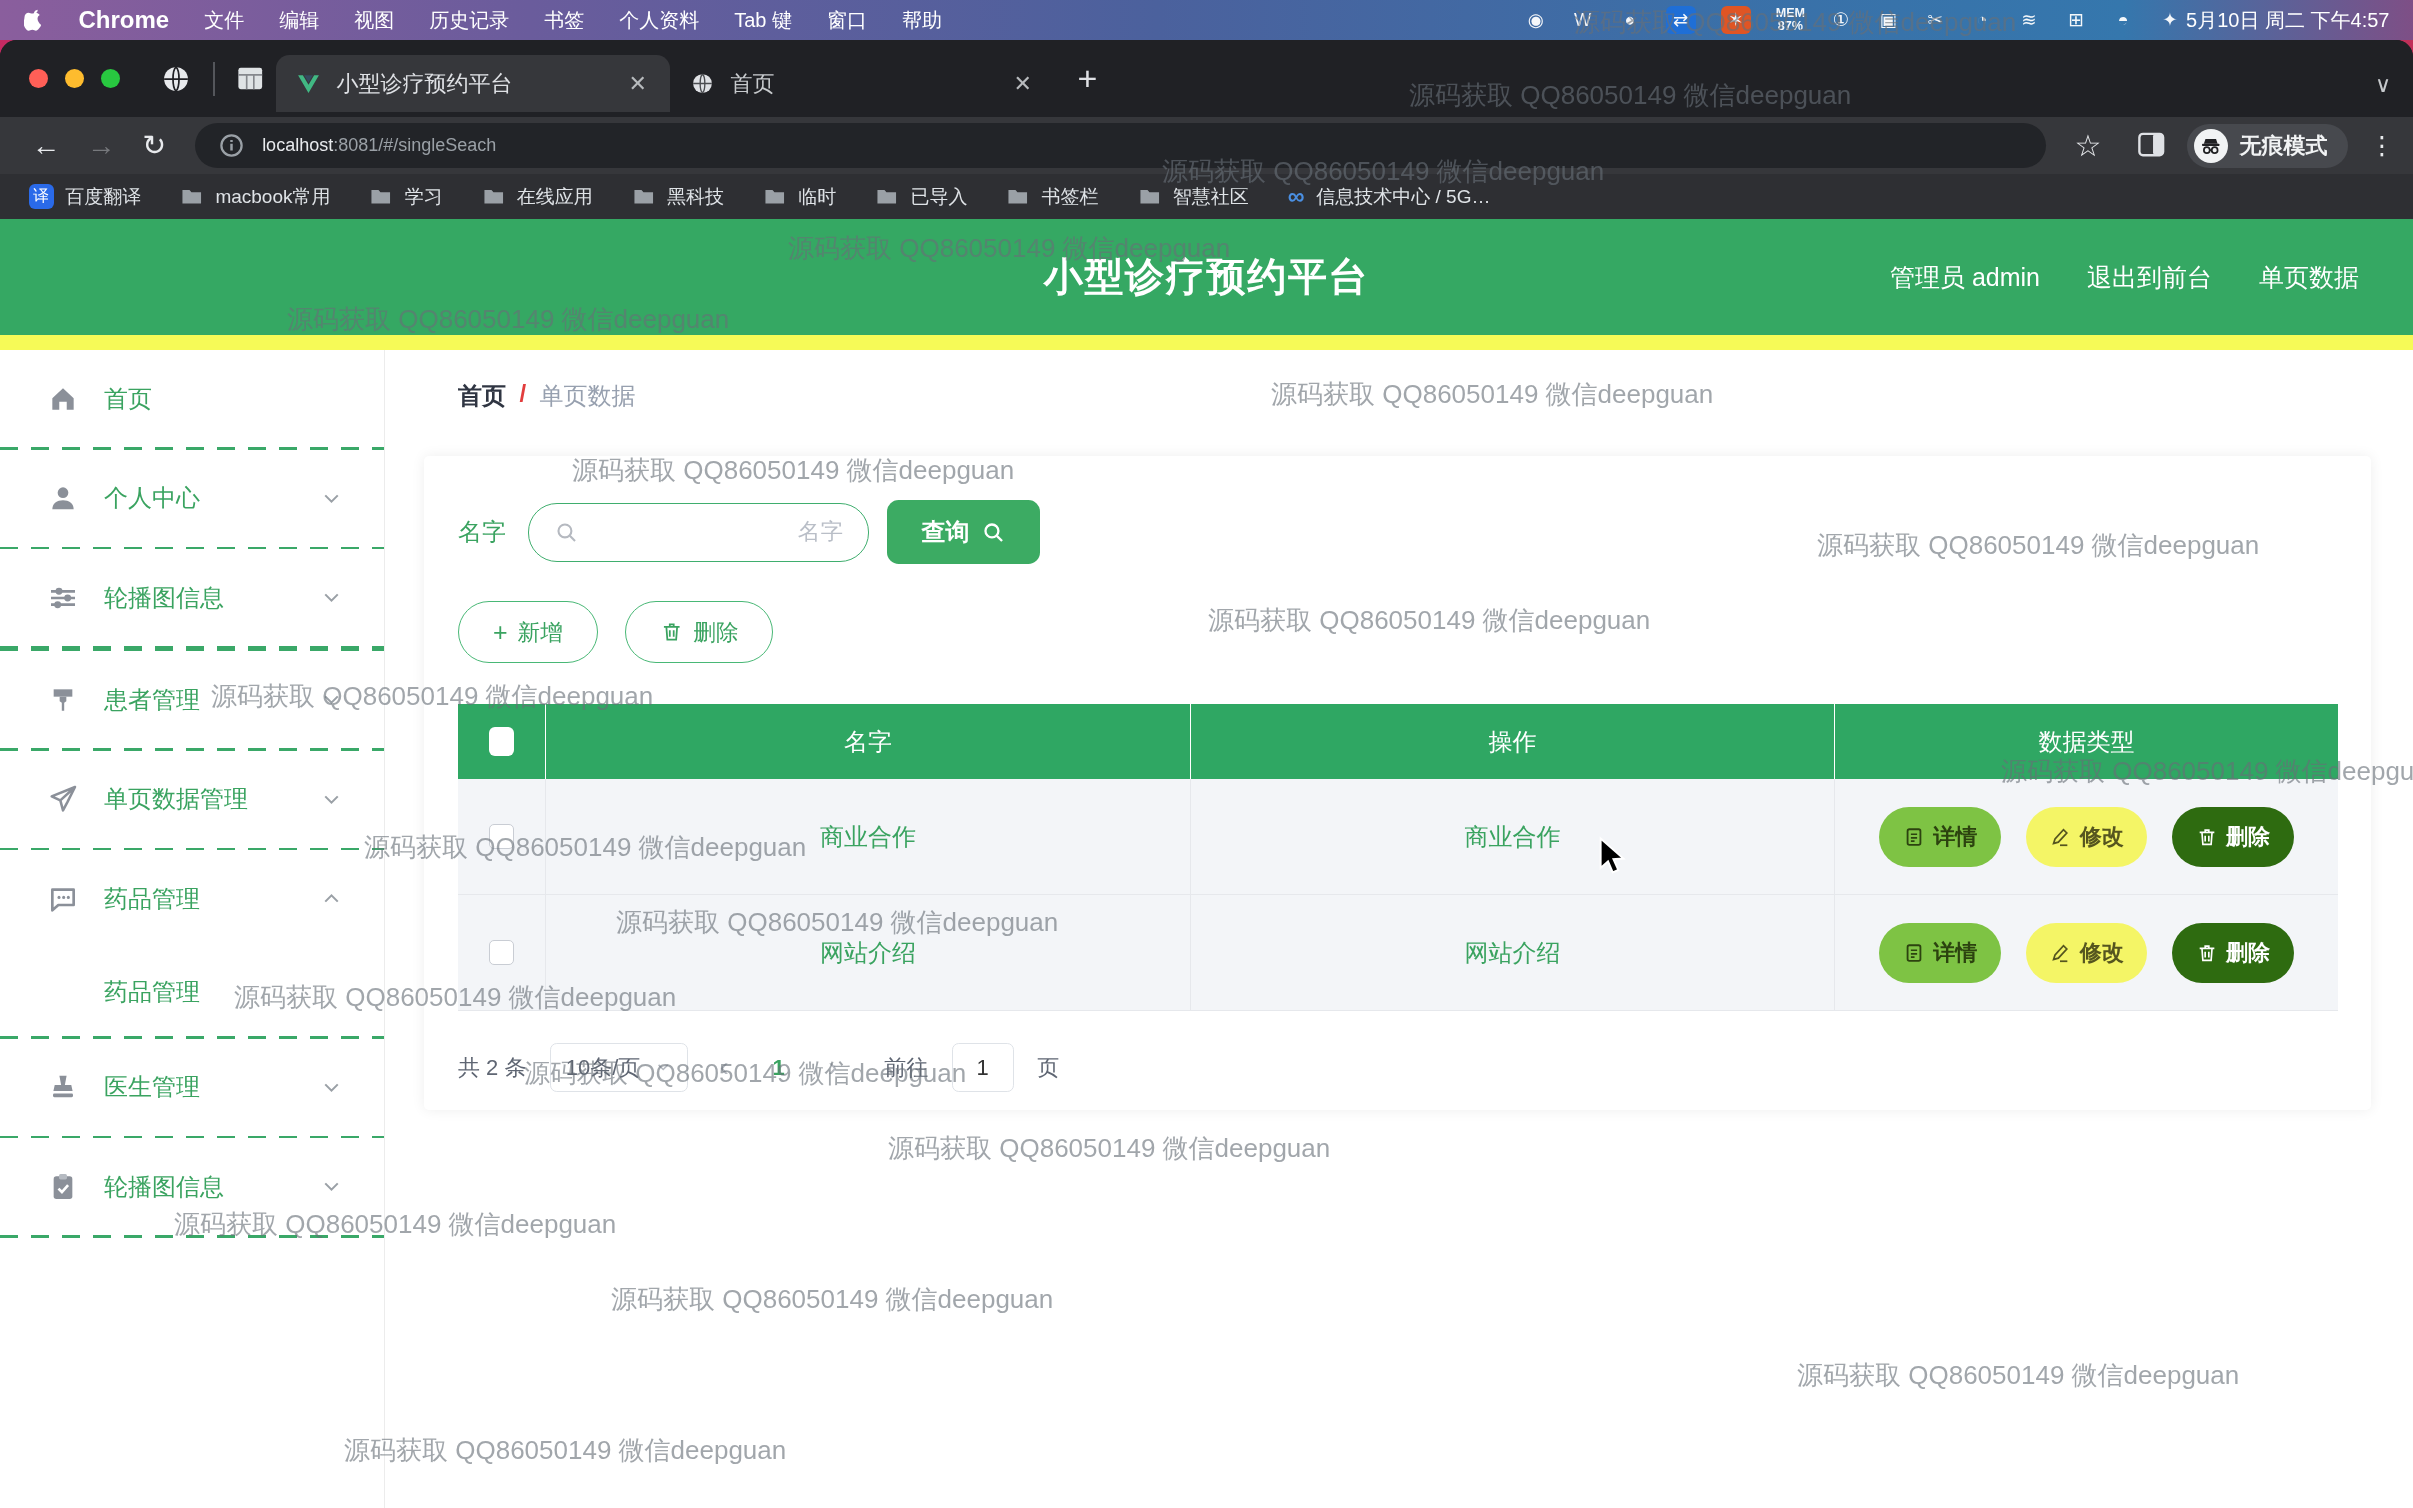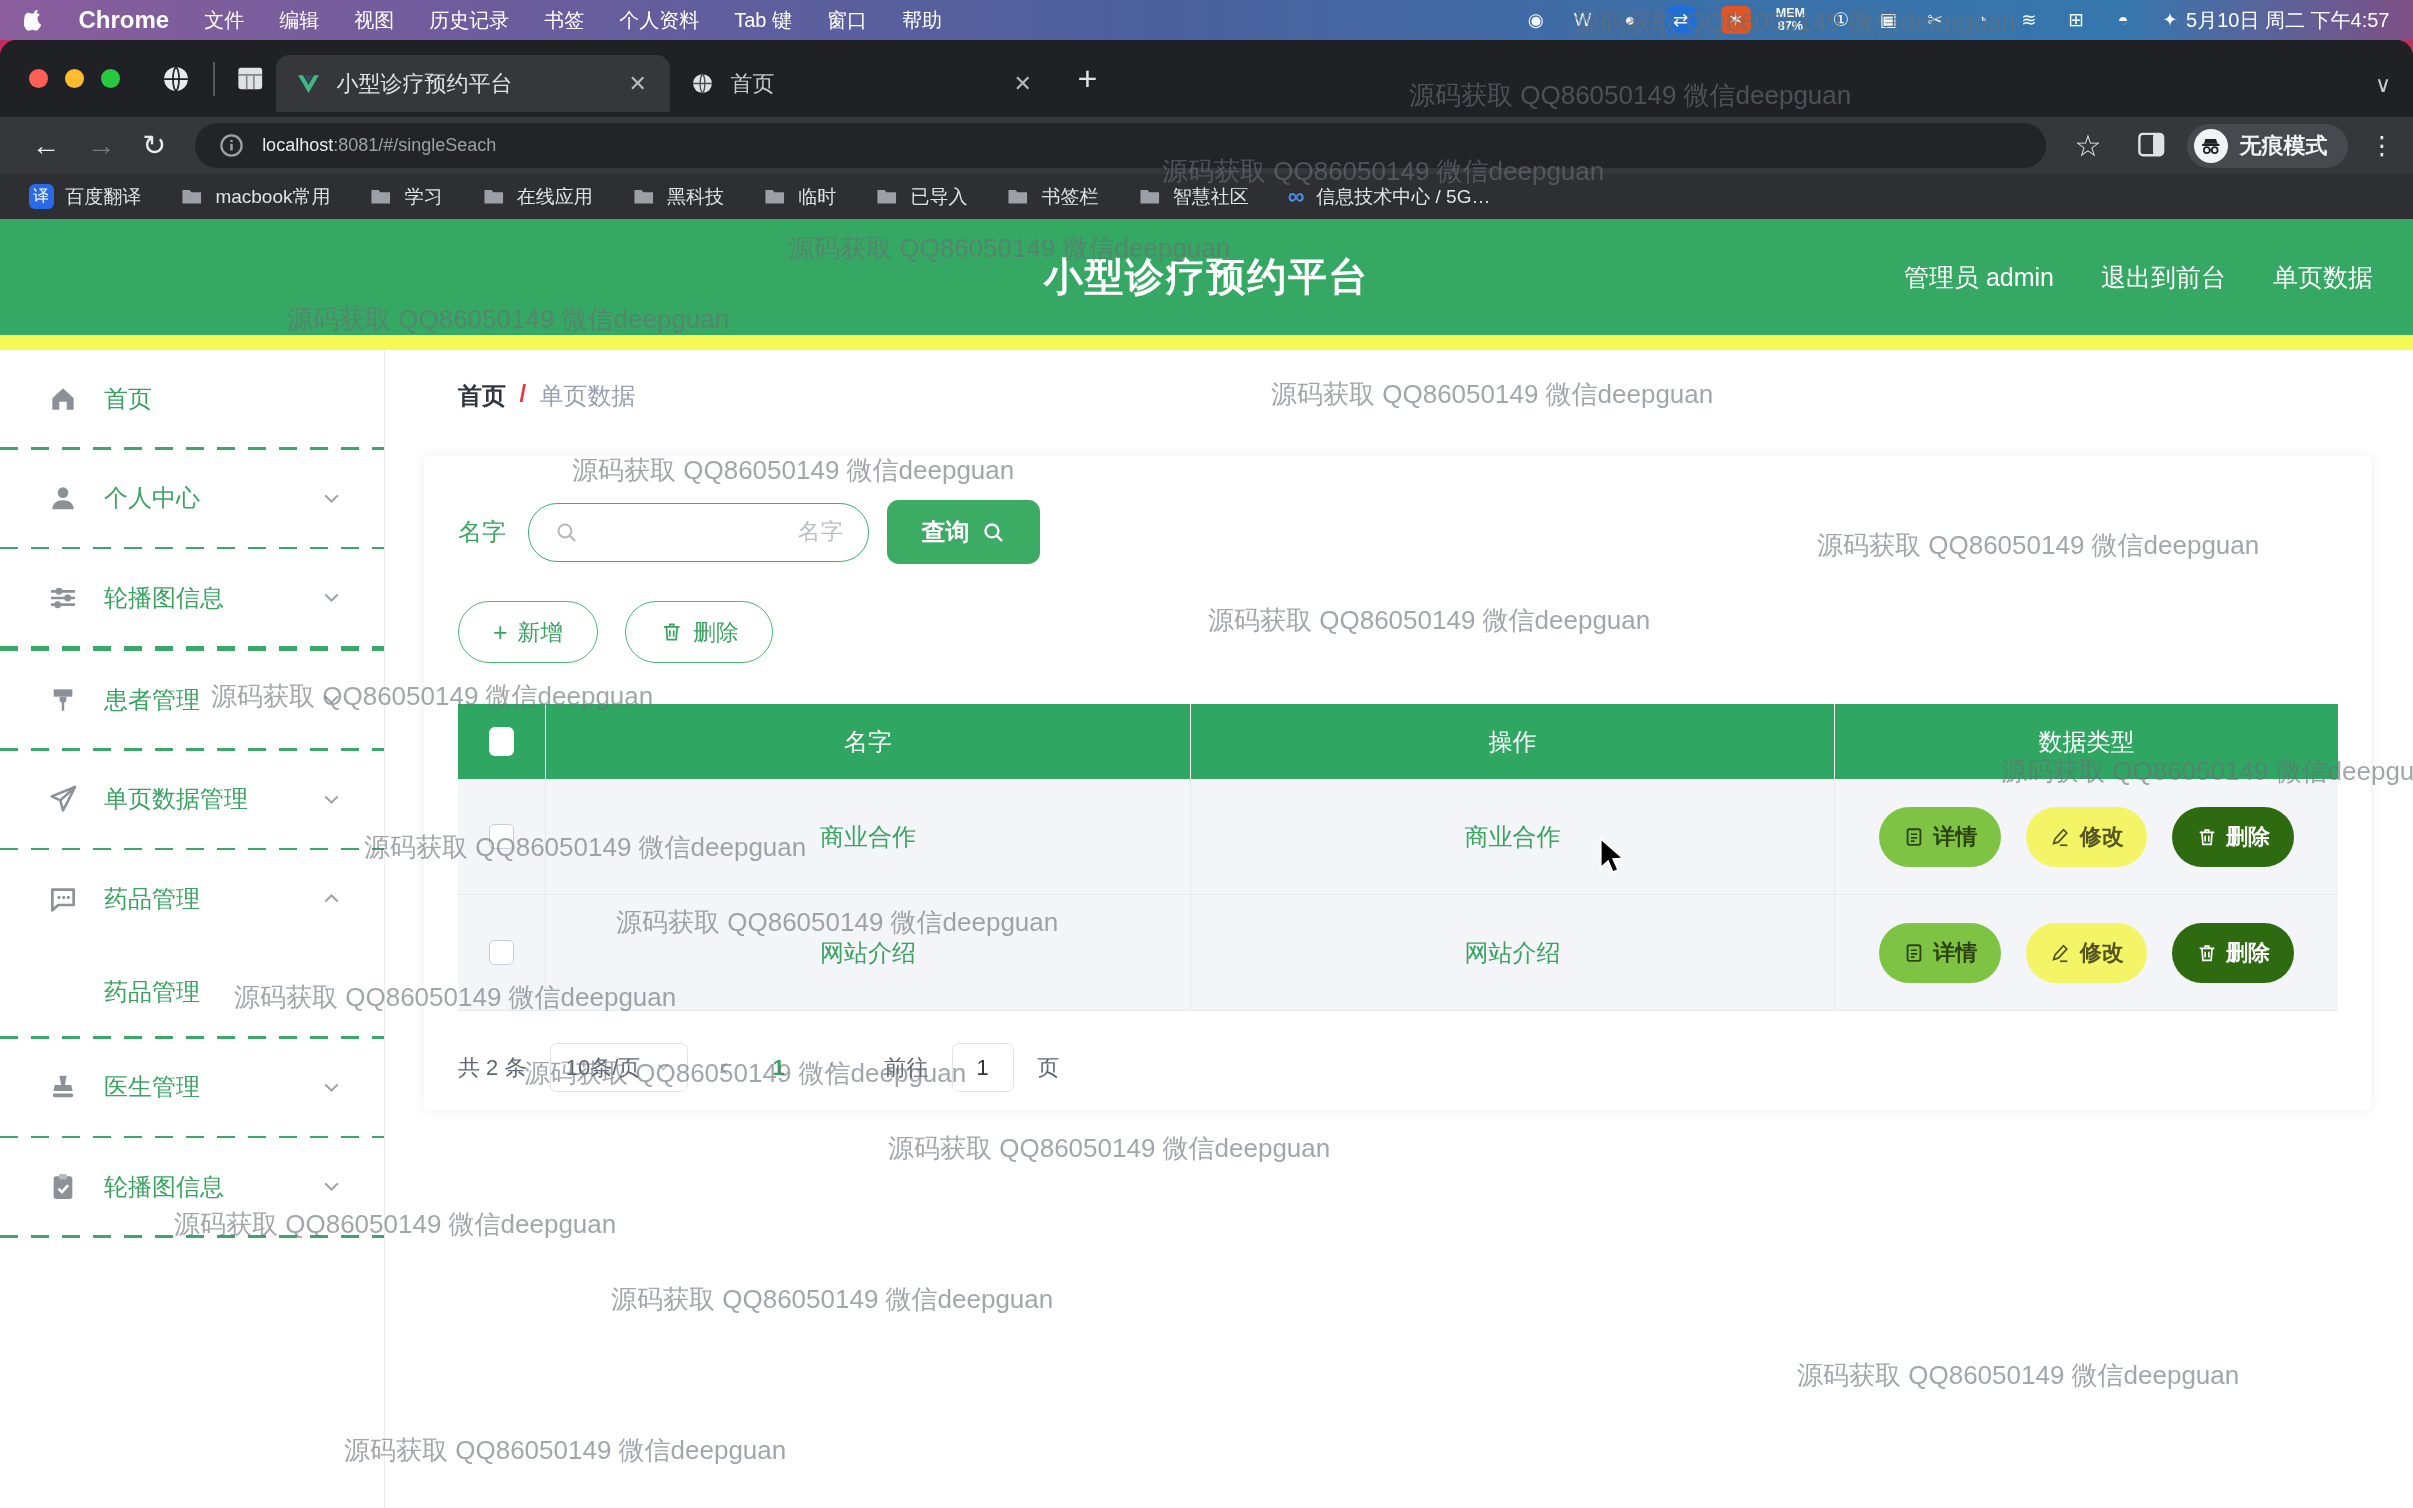--- a/index.html
+++ b/index.html
@@ -61,21 +61,21 @@
   .bm { display:flex; align-items:center; gap:11.7px; white-space:nowrap; }
   .bm-translate { width:25px; height:25px; background:#2a6ae9; color:#fff; border-radius:5.9px;
     font-size:16px; display:flex; align-items:center; justify-content:center; }
   .bm-infinity { color:#4a8fe2; font-size:23.5px; font-weight:bold; }
 
   
   .page { height:1289px; background:#fff; display:flex; flex-direction:column; }
   .page-header { height:116px; background:#35a863; position:relative; display:flex; align-items:center; }
   .page-title { position:absolute; left:0; right:0; text-align:center; color:#fff;
     font-size:39px; font-weight:bold; letter-spacing:1.7px; }
-  .header-links { margin-left:auto; display:flex; gap:47px; padding-right:40px; color:#fff;
+  .header-links { margin-left:auto; display:flex; gap:47px; padding-right:54px; color:#fff;
     font-size:25px; position:relative; z-index:2;align-items:center; }
   .yellow-strip { height:15px; background:#f6fa57; }
 
   .page-body { flex:1; display:flex; min-height:0; }
   .sidebar { width:385px; background:#fff; border-right:1.7px solid #ececec; }
   .side-item { height:97px; display:flex; align-items:center; padding:0 40px 0 47px; }
   .side-item .ic { width:32px; height:32px; margin-right:25px; flex:none; }
   .side-item .lbl { color:#3aa360; font-size:24px; flex:1; }
   .side-item .chev { width:25px; height:25px; }
   .side-sub { height:89px; display:flex; align-items:center; padding-left:104px;

